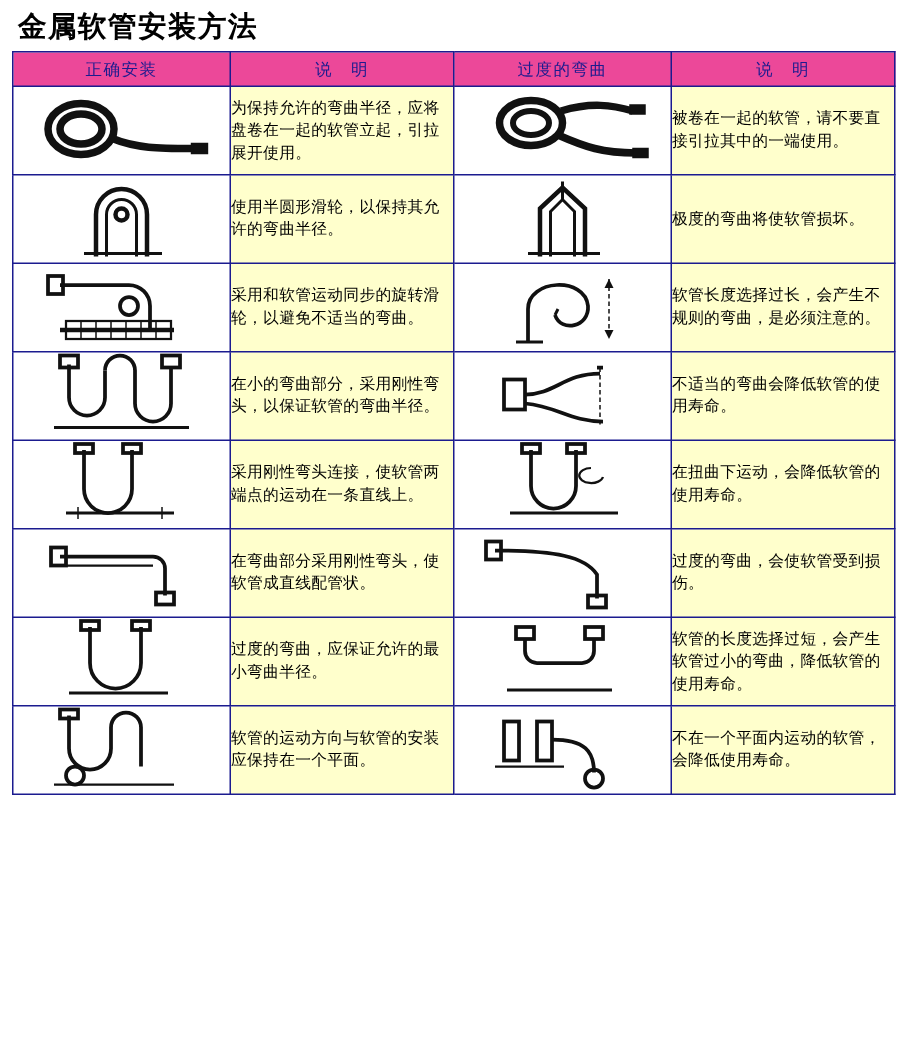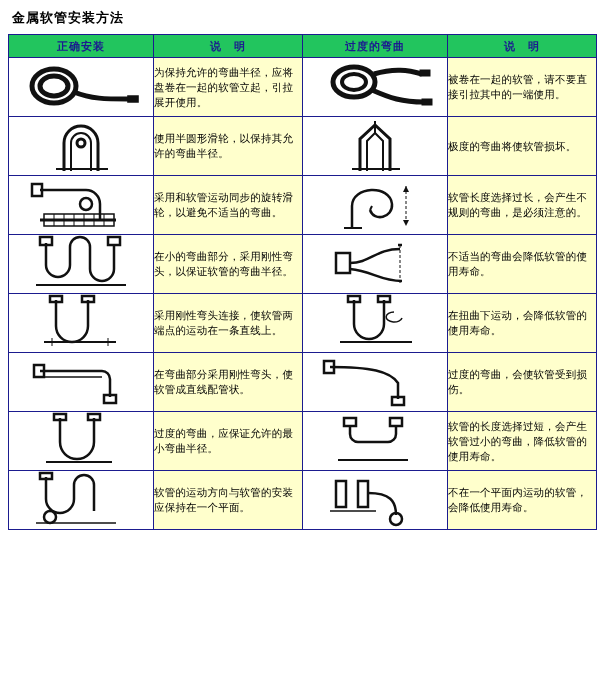--- a/index.html
+++ b/index.html
@@ -15,41 +15,41 @@
     overflow: hidden;
   }
   .page {
     width: 600px;
     height: 698px;
     box-sizing: border-box;
     padding: 6px 8px 4px 8px;
     position: relative;
   }
   .title {
-    font-size: 13px;
+    font-size: 19px;
     font-weight: bold;
     letter-spacing: 1px;
     margin: 2px 0 6px 4px;
     line-height: 20px;
   }
   table.grid {
     border-collapse: collapse;
     width: 584px;
     table-layout: fixed;
   }
   table.grid td, table.grid th {
     border: 1px solid #1b1b8f;
     padding: 0;
     vertical-align: middle;
   }
   thead th {
-    background: #22c55e;
+    background: #ec4899;
     color: #1b1b8f;
     font-size: 11px;
-    font-weight: bold;
+    font-weight: normal;
     height: 22px;
     letter-spacing: 1px;
   }
   td.pic {
     background: #ffffff;
     text-align: center;
     vertical-align: middle;
   }
   td.desc {
     background: #ffffcc;

